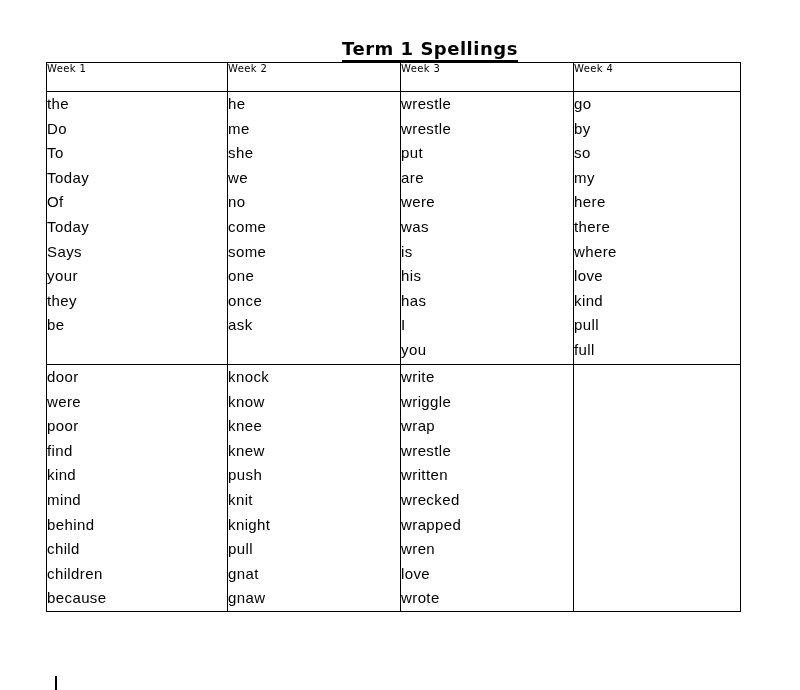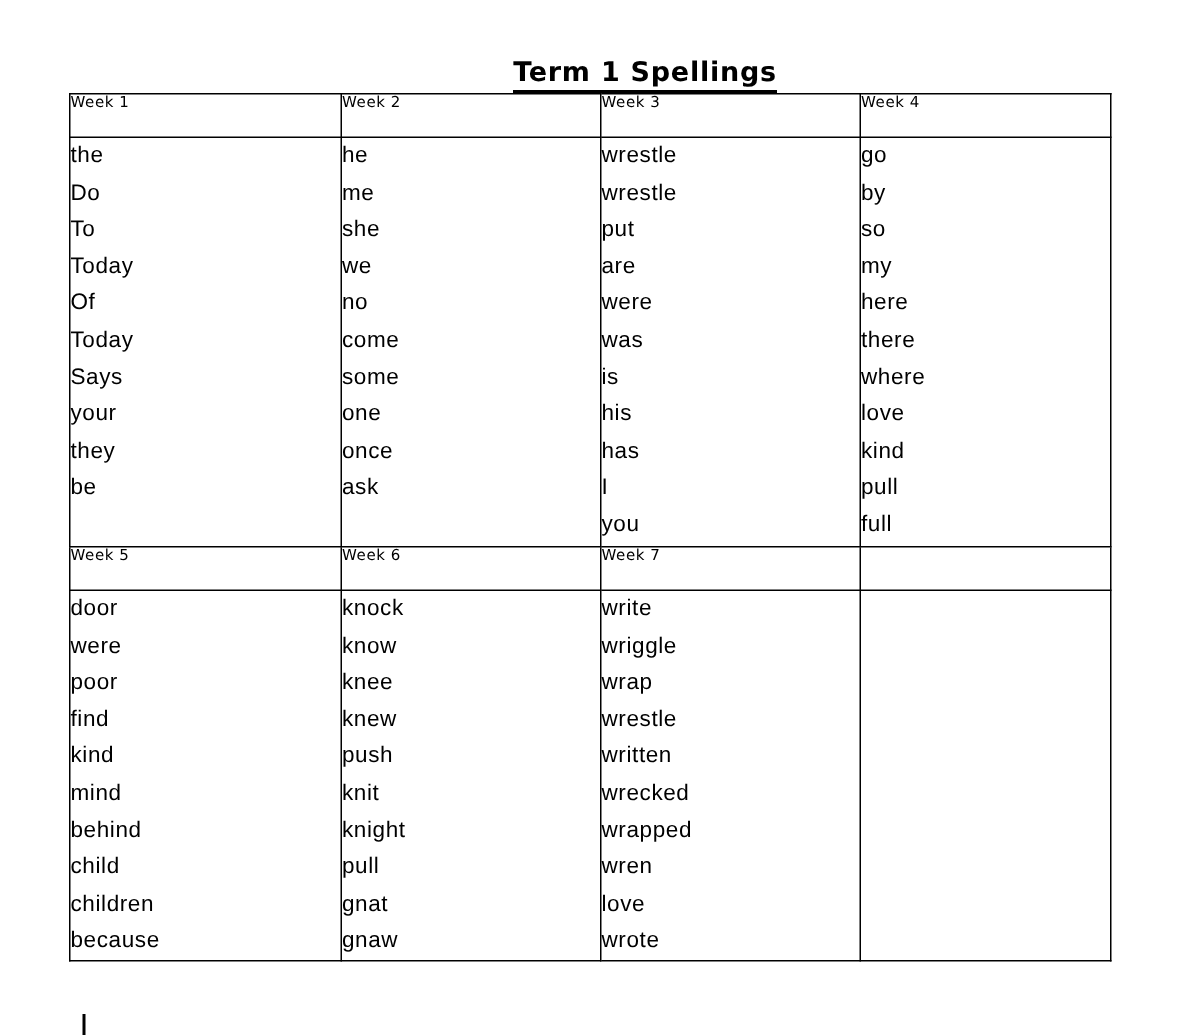--- a/index.html
+++ b/index.html
@@ -146,26 +146,20 @@
             <span class="word">my</span>
             <span class="word">here</span>
             <span class="word">there</span>
             <span class="word">where</span>
             <span class="word">love</span>
             <span class="word">kind</span>
             <span class="word">pull</span>
             <span class="word">full</span>
           </td>
       </tr>
-      <tr class="block2-header">
-        <td class="header-cell col1">Week 5</td>
-        <td class="header-cell col2">Week 6</td>
-        <td class="header-cell col3">Week 7</td>
-        <td class="header-cell col4"></td>
-      </tr>
       <tr class="block2">
         <td class="words-cell col1">
             <span class="word">door</span>
             <span class="word">were</span>
             <span class="word">poor</span>
             <span class="word">find</span>
             <span class="word">kind</span>
             <span class="word">mind</span>
             <span class="word">behind</span>
             <span class="word">child</span>

